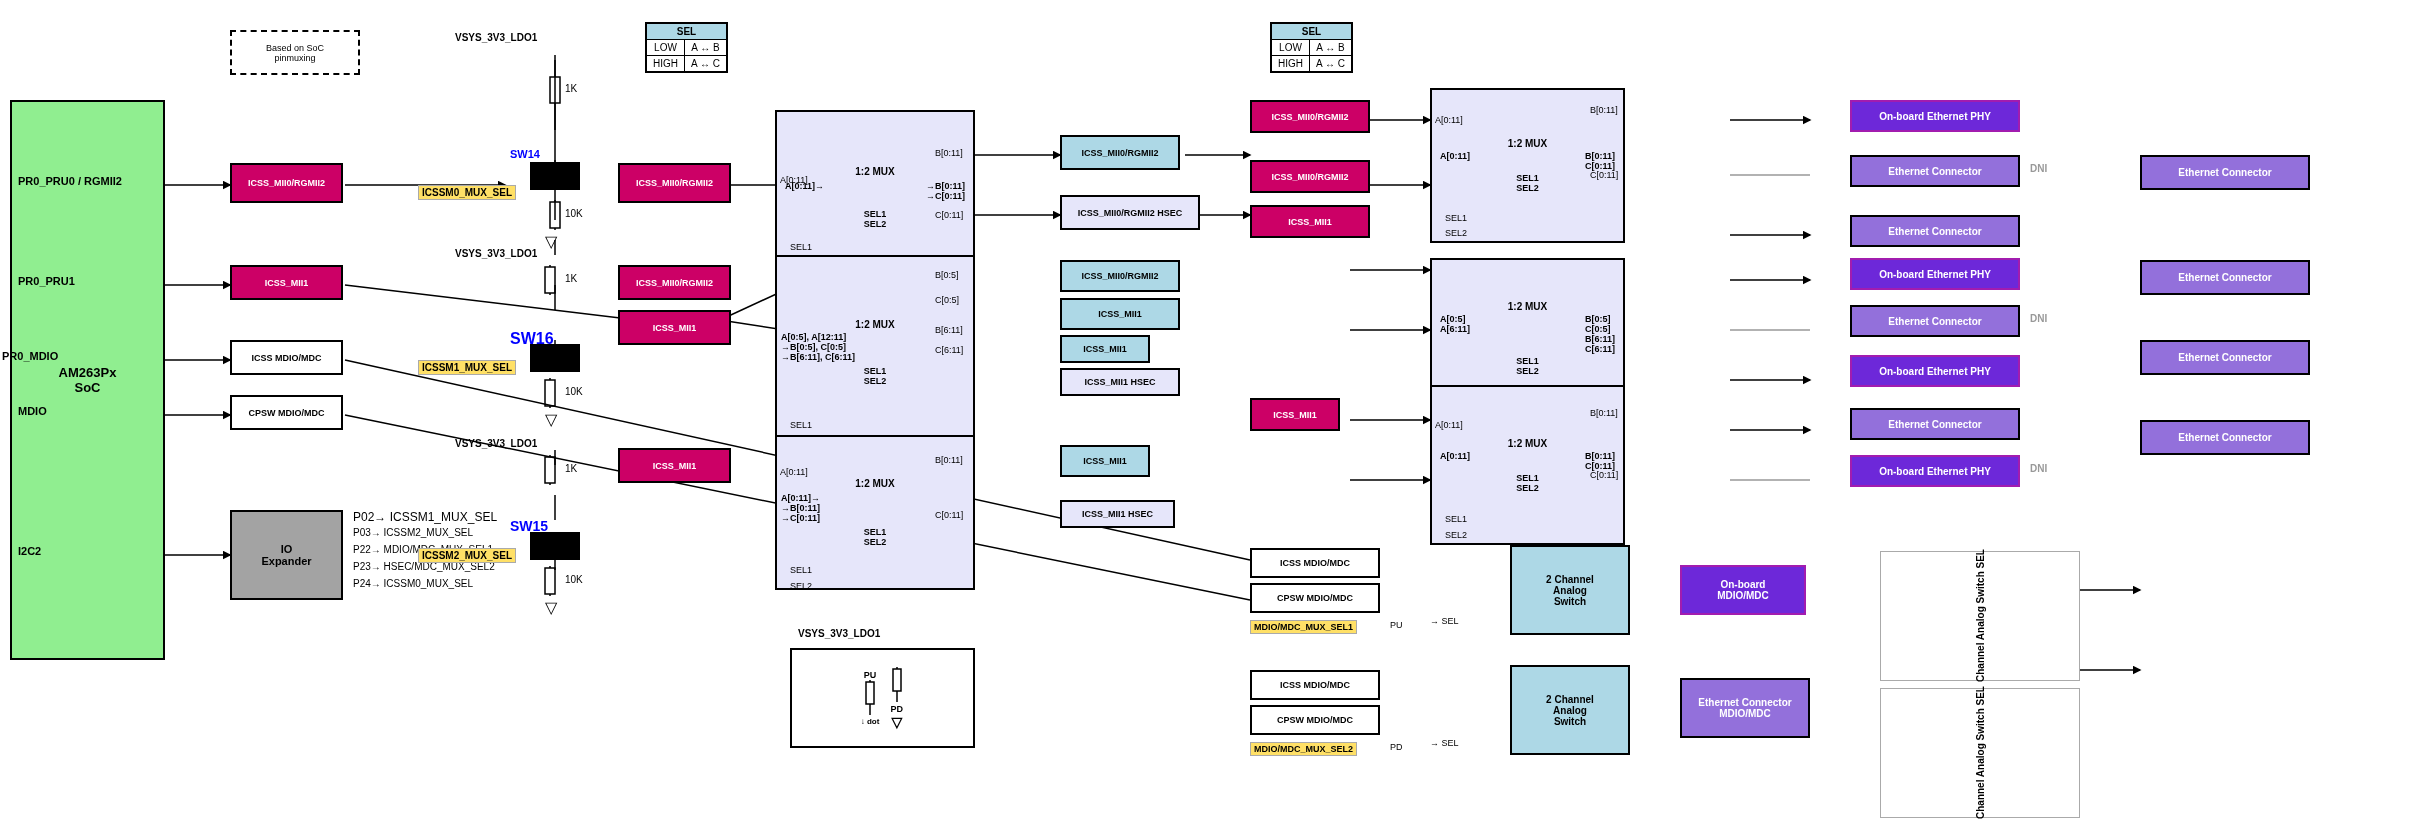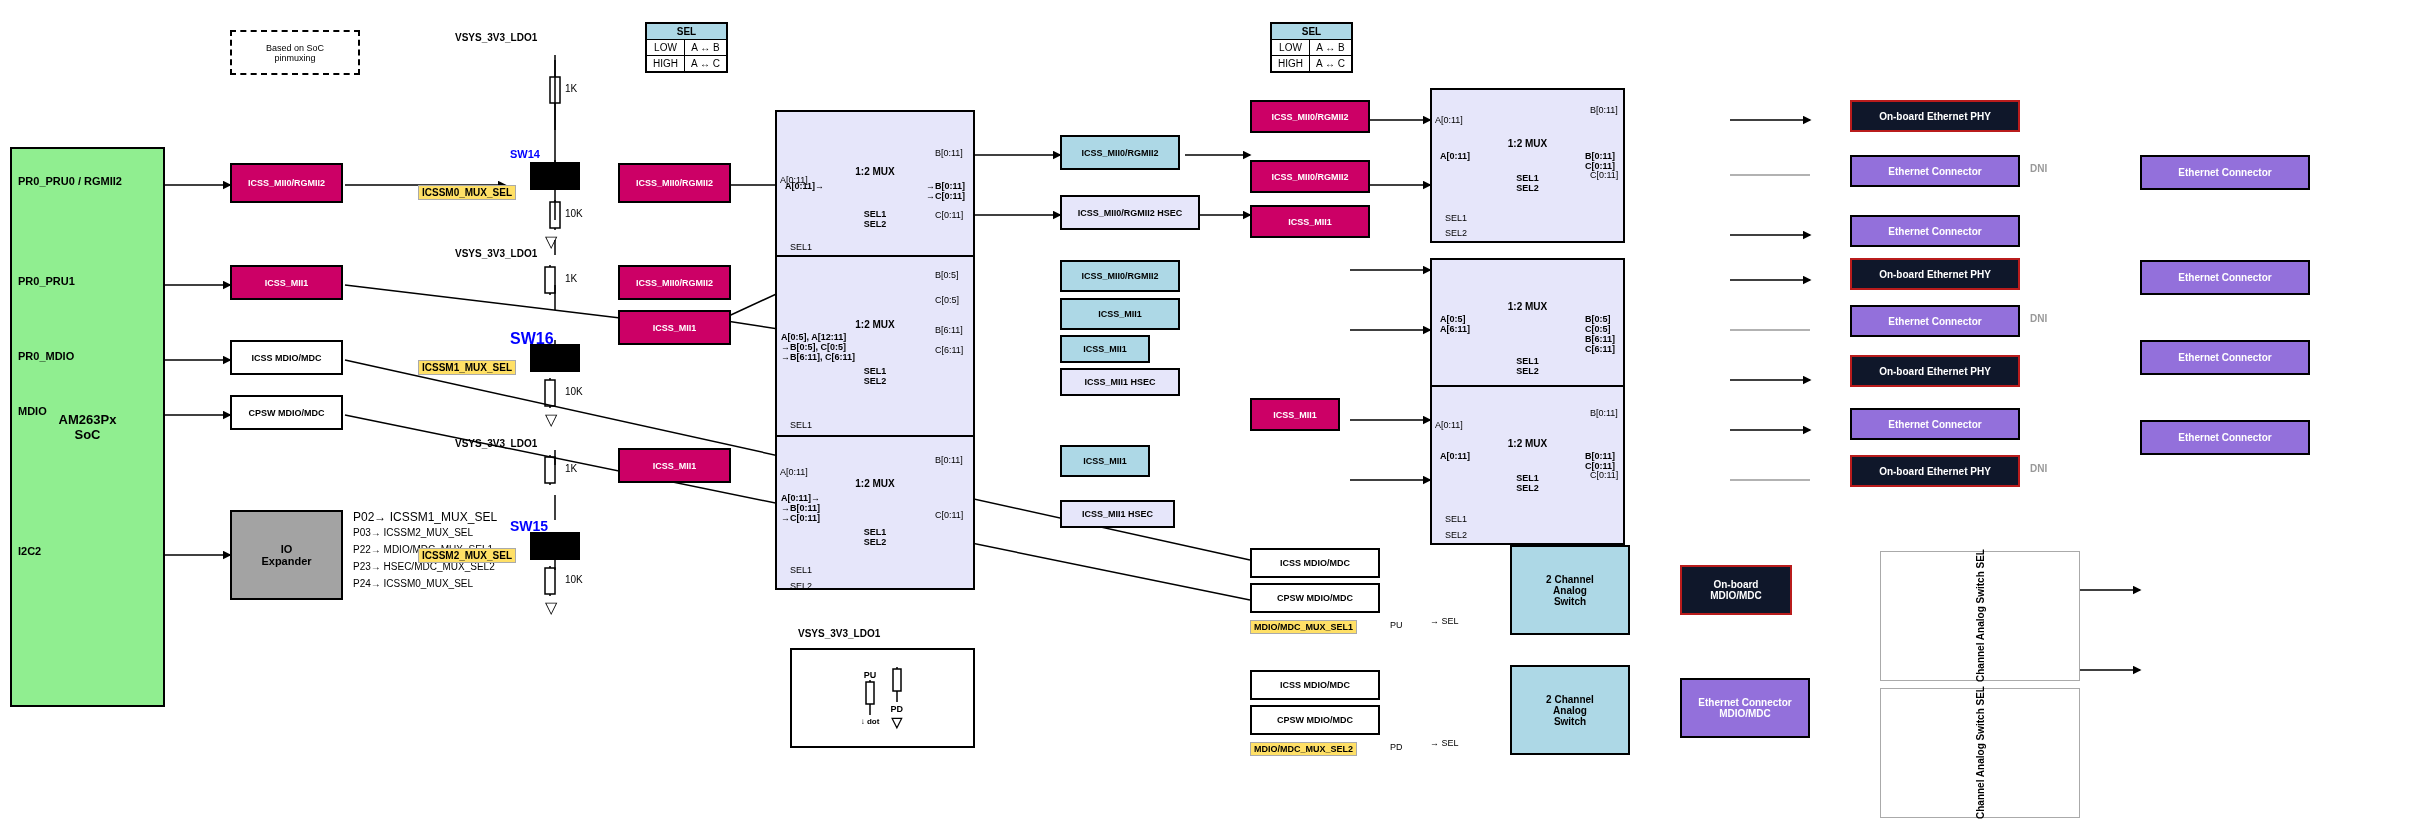--- a/index.html
+++ b/index.html
@@ -24,21 +24,20 @@
       display: flex;
       align-items: center;
       justify-content: center;
       text-align: center;
       font-weight: bold;
       border: 2px solid #000;
     }
     .block-green-large {
       background: #90EE90;
       border: 2px solid #000;
-      margin-top: 47px;
     }
     .block-pink {
       background: #FF69B4;
       color: #fff;
       border: 2px solid #000;
       border-radius: 0;
     }
     .block-yellow {
       background: #a3a3a3;
       border: 2px solid #000;
@@ -50,23 +49,23 @@
     .block-blue-light {
       background: #ADD8E6;
       border: 2px solid #000;
     }
     .block-purple {
       background: #9370DB;
       color: #fff;
       border: 2px solid #000;
     }
     .block-green-bright {
-      background: #0f172a;
+      background: #6d28d9;
       color: #fff;
-      border: 2px solid #b91c1c;
+      border: 2px solid #a21caf;
     }
     .block-lavender {
       background: #E6E6FA;
       border: 2px solid #000;
     }
     .label {
       position: absolute;
       font-size: 11px;
       font-weight: normal;
       white-space: nowrap;
@@ -206,21 +205,21 @@
     </defs>
   </svg>
 
   <div class="block block-green-large" style="left:10px; top:100px; width:155px; height:560px; font-size:13px; font-weight:bold;">
     <span style="white-space:pre-line; text-align:center;">AM263Px
 SoC</span>
   </div>
 
   <div class="label label-bold" style="left:18px; top:175px;">PR0_PRU0 / RGMII2</div>
   <div class="label label-bold" style="left:18px; top:275px;">PR0_PRU1</div>
-  <div class="label label-bold" style="left:18px; top:350px;">PR0_MDIO</div>
+  <div class="label label-bold" style="left:2px; top:350px;">PR0_MDIO</div>
   <div class="label label-bold" style="left:18px; top:405px;">MDIO</div>
   <div class="label label-bold" style="left:18px; top:545px;">I2C2</div>
 
   <div class="block block-pink" style="left:230px; top:163px; width:113px; height:40px; font-size:9px; background:#CC0066; color:#fff;">
     <span>ICSS_MII0/RGMII2</span>
   </div>
 
   <div class="block block-pink" style="left:230px; top:265px; width:113px; height:35px; font-size:9px; background:#CC0066; color:#fff;">
     <span>ICSS_MII1</span>
   </div>
@@ -614,21 +613,21 @@
   </div>
   <div class="label" style="left:1390px; top:620px; font-size:9px;">PU</div>
   <div class="label" style="left:1430px; top:616px; font-size:9px;">→ SEL</div>
 
   <div class="block block-blue-light" style="left:1510px; top:545px; width:120px; height:90px; font-size:10px; font-weight:bold;">
     <span style="white-space:pre-line; text-align:center;">2 Channel
 Analog
 Switch</span>
   </div>
 
-  <div class="block block-green-bright" style="left:1680px; top:565px; width:112px; height:50px; font-size:10px;">
+  <div class="block block-green-bright" style="left:1680px; top:565px; width:126px; height:50px; font-size:10px;">
     <span style="white-space:pre-line; text-align:center;">On-board
 MDIO/MDC</span>
   </div>
 
   <div class="block block-white" style="left:1250px; top:670px; width:130px; height:30px; font-size:9px;">
     <span>ICSS MDIO/MDC</span>
   </div>
 
   <div class="block block-white" style="left:1250px; top:705px; width:130px; height:30px; font-size:9px;">
     <span>CPSW MDIO/MDC</span>

